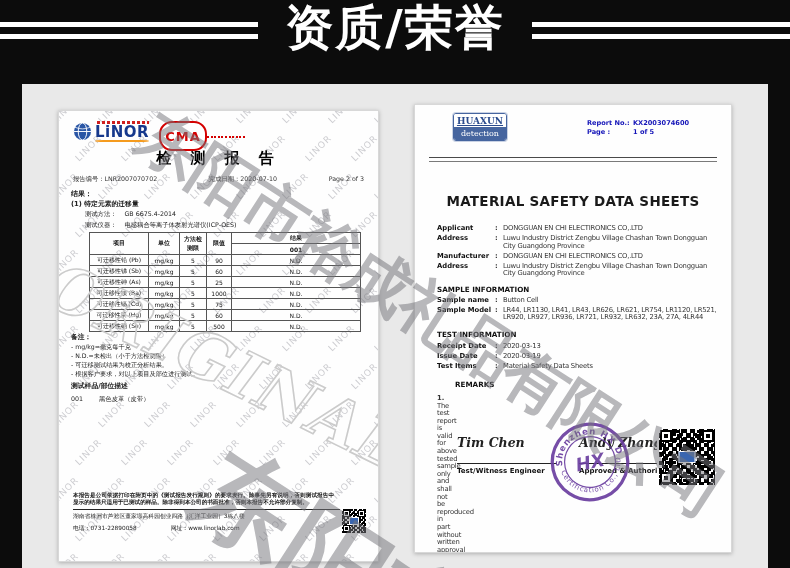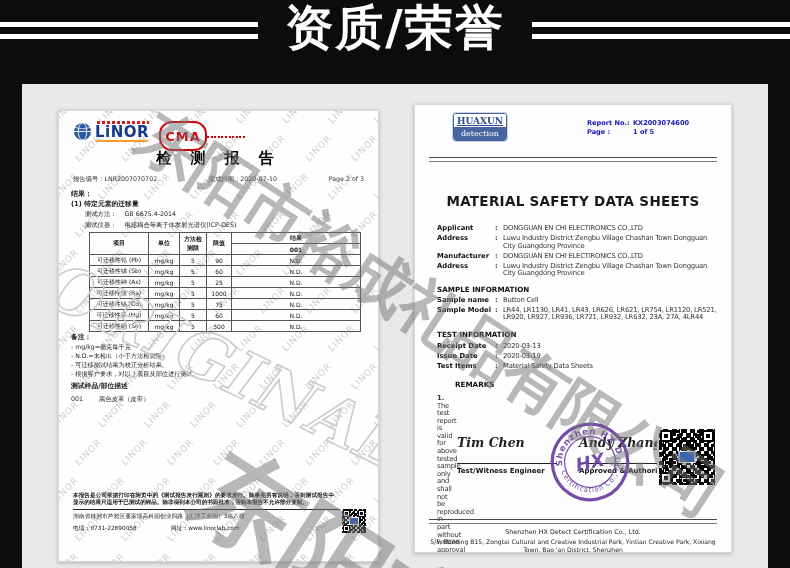--- a/index.html
+++ b/index.html
@@ -448,23 +448,18 @@
           <text x="50" y="58" text-anchor="middle" font-size="22" font-weight="bold" font-style="italic" fill="#6b3fa0">HX</text>
         </svg>
         <div class="qr qr-right">
           <div class="qr-f f-tl"></div>
             <div class="qr-f f-tr"></div>
             <div class="qr-f f-bl"></div>
           <div class="qr-badge"></div>
         </div>
       </div>
 
-      <div class="rp-footer">
-        <div class="rp-frule"></div>
-        <div class="rp-fco">Shenzhen HX Detect Certification Co., Ltd.</div>
-        <div class="rp-faddr">5/F, Building B15, Zongtai Cultural and Creative Industrial Park, Yintian Creative Park, Xixiang Town, Bao 'an District, Shenzhen</div>
-      </div>
     </div>
   </div>
 
   <div class="company-wm wm1">东阳市裕成礼品有限公司</div>
   <div class="company-wm wm2">东阳市裕成礼品有限公司</div>
 </div>
 
 </body></html>

